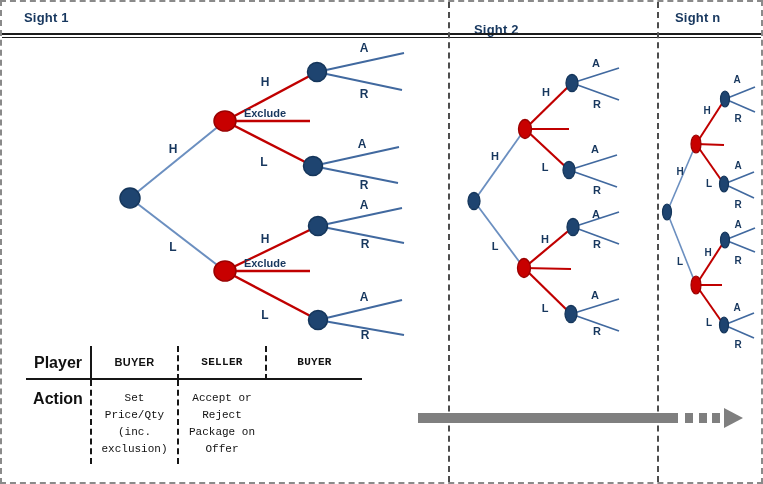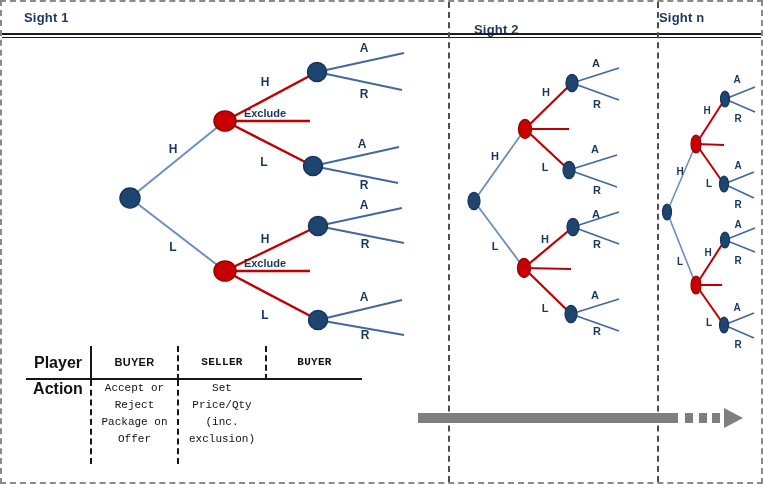--- a/index.html
+++ b/index.html
@@ -12,21 +12,21 @@
     font-family:"Liberation Sans",sans-serif;
     overflow:hidden;
   }
   .panel-title{
     position:absolute;top:8px;
     font-size:13px;font-weight:bold;color:#17375E;
     letter-spacing:.2px;
   }
   .title-1{left:22px;}
   .title-2{left:472px;margin-top:12px;}
-  .title-3{left:657px;}
+  .title-3{left:673px;}
   .double-rule{
     position:absolute;left:0;right:0;top:31px;height:2px;
     border-top:2px solid #1c1c1c;border-bottom:1px solid #1c1c1c;
   }
   .v-divider{
     position:absolute;top:0;bottom:0;width:0;
     border-left:2px dashed #4d4d4d;
   }
   .div-1{left:446px;}
   .div-2{left:655px;}
@@ -50,21 +50,21 @@
   .ptable .cell{
     display:flex;align-items:center;justify-content:center;
     text-align:center;font-size:11px;line-height:17px;
     white-space:pre-line;box-sizing:border-box;
   }
   .ptable .rowhead{font-weight:bold;font-size:16px;}
   .ptable .caps{font-weight:600;letter-spacing:.3px;}
   .ptable .r1{border-bottom:2px solid #161616;}
   .ptable .solid-sep{border-left:2px solid #161616;}
   .ptable .dash-sep{border-left:2px dashed #161616;font-family:Liberation Mono, monospace;}
-  .ptable .r2{align-items:flex-start;}
+  .ptable .r2{align-items:flex-start;padding-top:10px;}
   
   .arrow-bar{position:absolute;left:416px;top:411px;width:260px;height:10px;background:#7f7f7f;}
   .arrow-dash{position:absolute;top:411px;width:8px;height:10px;background:#7f7f7f;}
   .ad1{left:683px;} .ad2{left:697px;} .ad3{left:710px;}
   .arrow-head{
     position:absolute;left:722px;top:406px;width:0;height:0;
     border-left:19px solid #7f7f7f;
     border-top:10px solid transparent;
     border-bottom:10px solid transparent;
   }
@@ -209,28 +209,28 @@
     <text class="t10" x="79" y="309">A</text>
     <text class="t10" x="80" y="346">R</text>
   </svg>
 
   <div class="ptable">
     <div class="cell rowhead r1">Player</div>
     <div class="cell caps r1 solid-sep">BUYER</div>
     <div class="cell caps r1 dash-sep">SELLER</div>
     <div class="cell caps r1 dash-sep">BUYER</div>
     <div class="cell rowhead r2">Action</div>
+    <div class="cell r2 dash-sep">Set
+Price/Qty
+(inc.
+exclusion)</div>
     <div class="cell r2 dash-sep">Accept or
 Reject
 Package on
 Offer</div>
-    <div class="cell r2 dash-sep">Set
-Price/Qty
-(inc.
-exclusion)</div>
   </div>
 
   <div class="arrow-bar"></div>
   <div class="arrow-dash ad1"></div>
   <div class="arrow-dash ad2"></div>
   <div class="arrow-dash ad3"></div>
   <div class="arrow-head"></div>
 
 </div>
 

